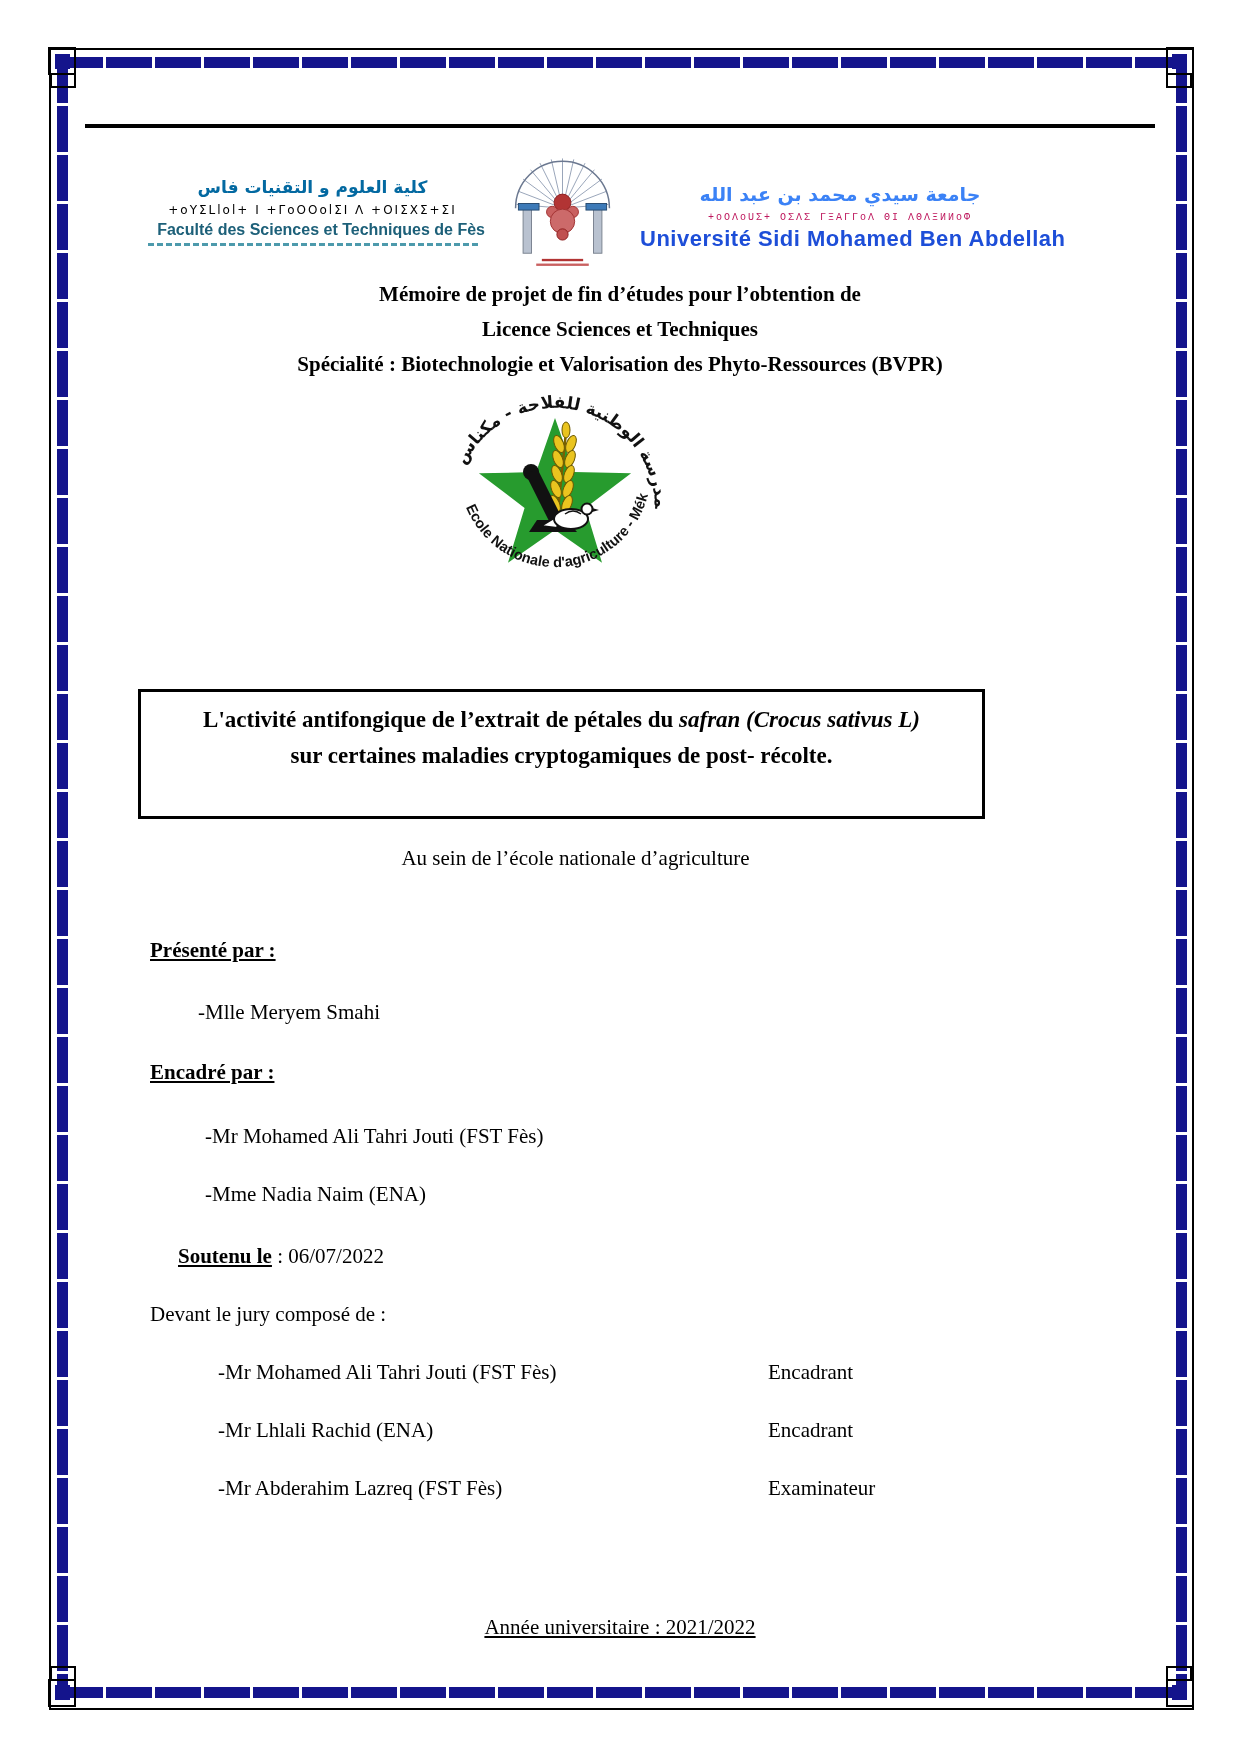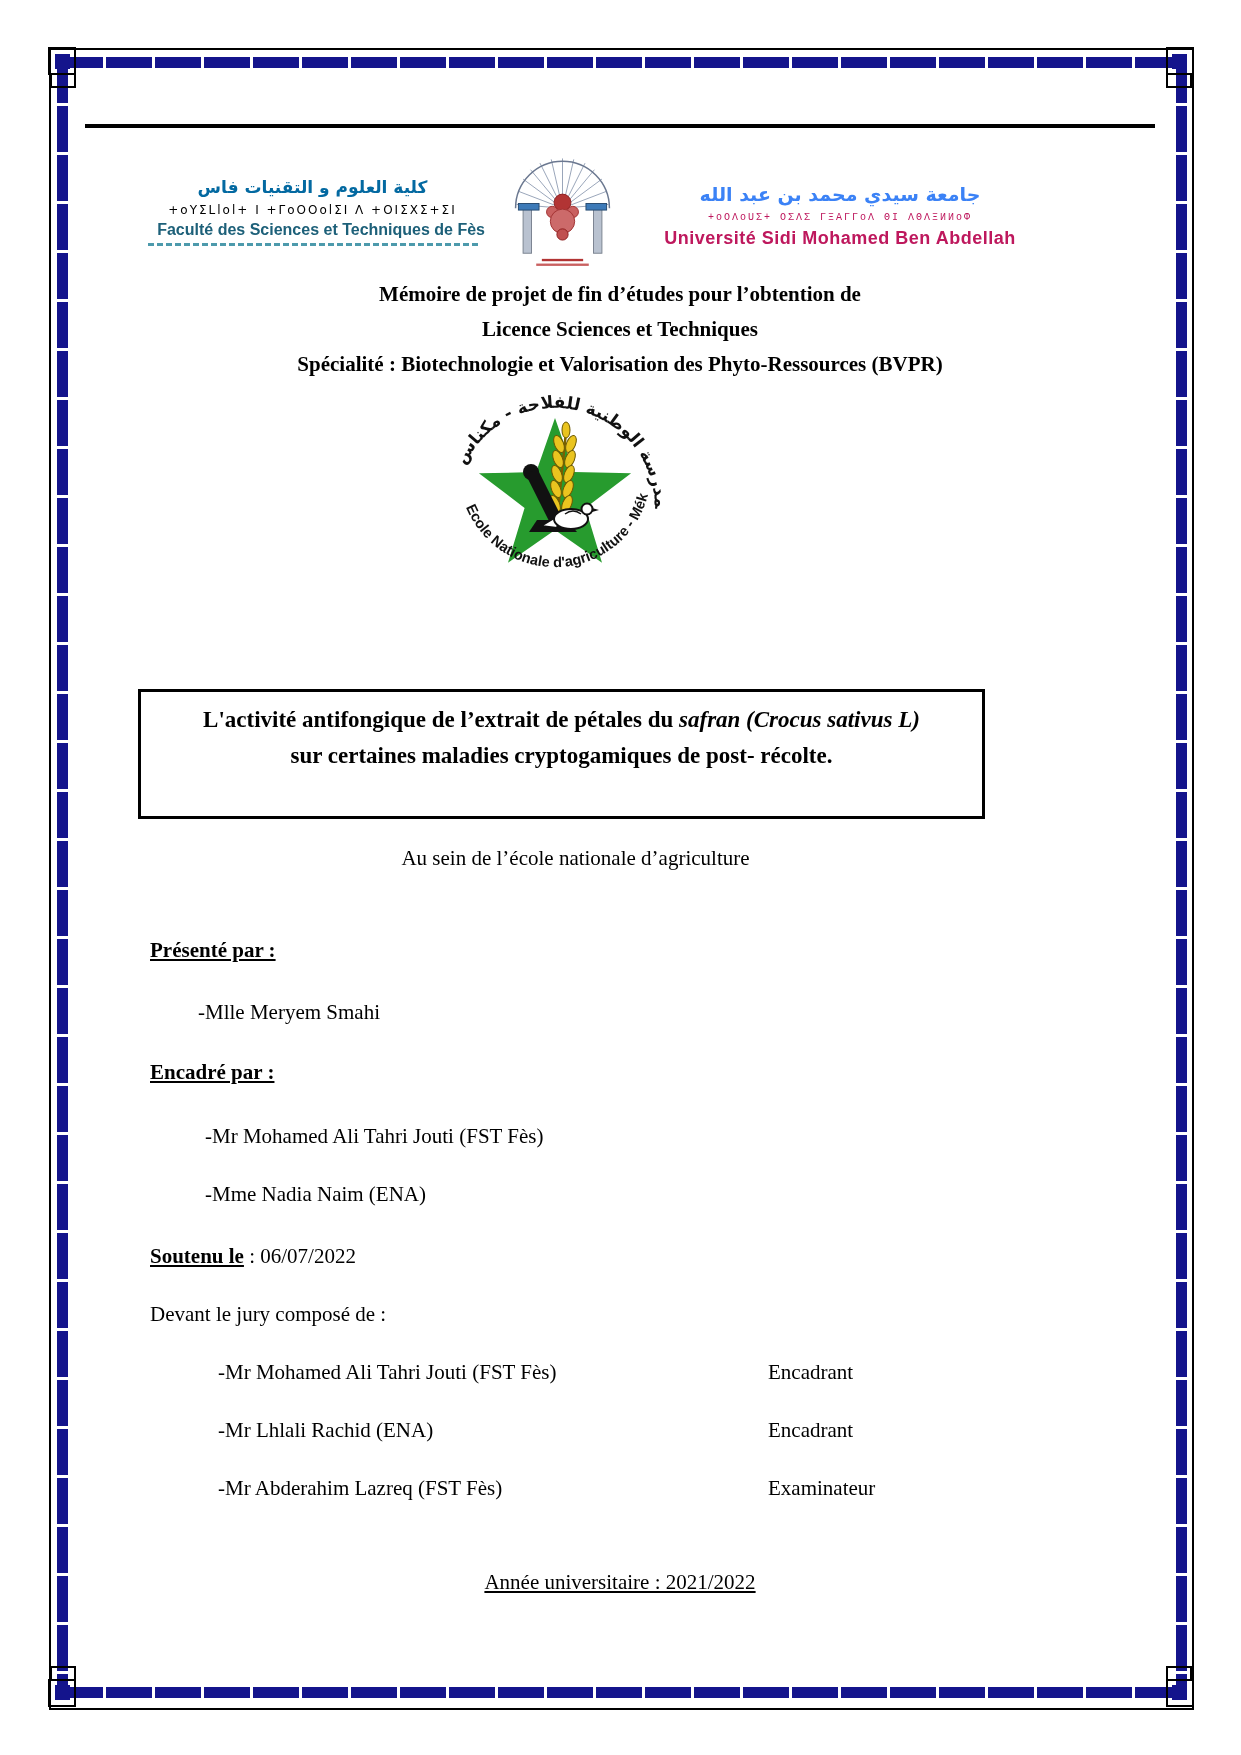--- a/index.html
+++ b/index.html
@@ -41,22 +41,22 @@
                 letter-spacing:2px;line-height:17px;white-space:nowrap;}
   .fst-french{font-family:"Liberation Sans",sans-serif;font-size:16px;font-weight:bold;
               color:#1d6079;line-height:21px;white-space:nowrap;text-align:right;}
   .fst-dashes{margin:3px auto 0;width:330px;border-top:3px dashed #4d9aac;height:0;}
 
   .usmba-block{position:absolute;left:640px;top:180px;width:400px;text-align:center;}
   .usmba-arabic{font-family:"DejaVu Sans",sans-serif;direction:rtl;font-size:19px;font-weight:bold;
                 color:#3b82f6;line-height:29px;}
   .usmba-tifinagh{font-family:Liberation Mono, monospace;font-size:10px;color:#be185d;
                   letter-spacing:2px;line-height:18px;white-space:nowrap;}
-  .usmba-french{font-family:"Liberation Sans",sans-serif;font-size:18px;font-weight:bold;
-                color:#be185d;line-height:23px;letter-spacing:0.5px;white-space:nowrap;}
+  .usmba-french{font-family:"Liberation Sans",sans-serif;font-size:22px;font-weight:bold;
+                color:#1d4ed8;line-height:23px;letter-spacing:0.5px;white-space:nowrap;}
 
   .usmba-emblem{position:absolute;left:505px;top:150px;width:115px;height:122px;}
 
   
   .intro-line{position:absolute;left:85px;width:1070px;text-align:center;
               font-size:21px;font-weight:bold;line-height:26px;}
   .intro-1{top:281px;} .intro-2{top:316px;} .intro-3{top:351px;}
 
   
   .ena-logo{position:absolute;left:405px;top:380px;width:300px;height:220px;}
@@ -72,26 +72,26 @@
 
   
   .label{position:absolute;left:150px;font-size:21px;font-weight:bold;text-decoration:underline;}
   .plain{position:absolute;font-size:21px;}
   .presented-label{top:938px;}
   .presented-name{left:198px;top:1000px;}
   .supervised-label{top:1060px;}
   .supervisor-1{left:205px;top:1124px;}
   .supervisor-2{left:205px;top:1182px;}
   .defended-line{position:absolute;left:150px;top:1244px;font-size:21px;}
-  .defended-line .lbl{font-weight:bold;text-decoration:underline;}
+  .defended-line .lbl{font-weight:bold;text-decoration:underline;margin-left:28px;}
   .jury-intro{left:150px;top:1302px;}
   .jury-name{left:218px;}
   .jury-role{left:768px;}
   .jury-row-0{top:1360px;} .jury-row-1{top:1418px;} .jury-row-2{top:1476px;}
-  .year-line{position:absolute;left:85px;top:1570px;width:1070px;text-align:center;
+  .year-line{position:absolute;left:85px;top:1615px;width:1070px;text-align:center;
              font-size:21px;text-decoration:underline;}
 </style>
 </head>
 <body>
 
 <div class="page">
 
   <div class="outer-rect"></div>
   <div class="band band-top"></div>
   <div class="band band-bottom"></div>

